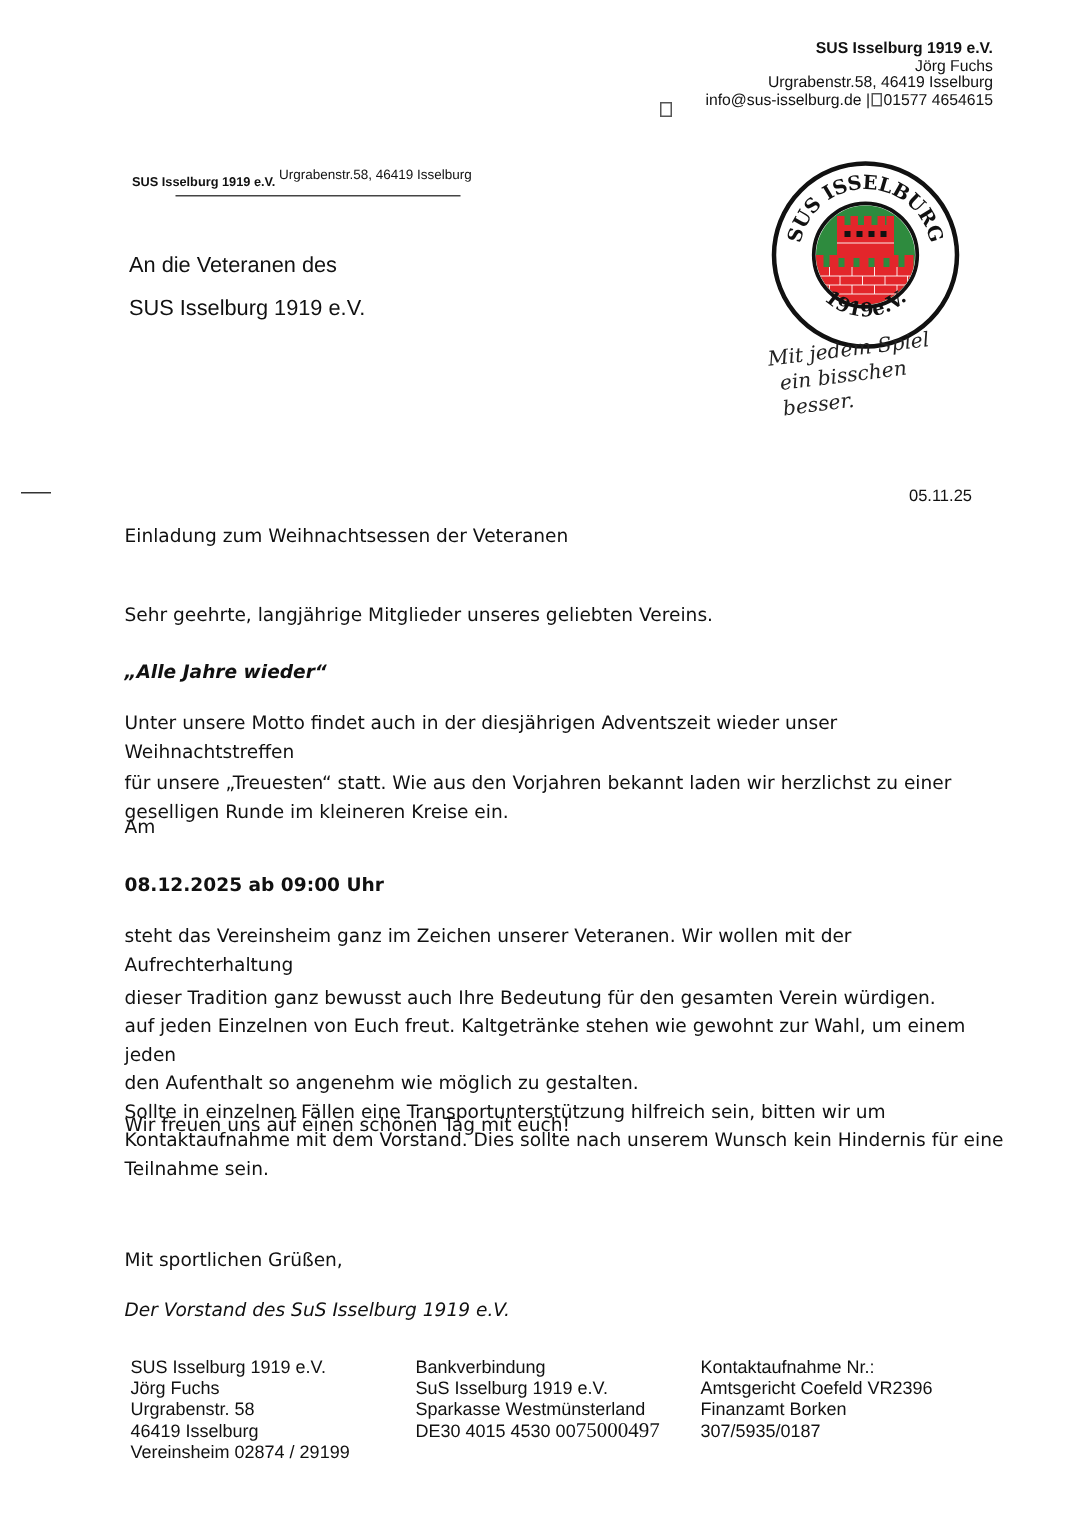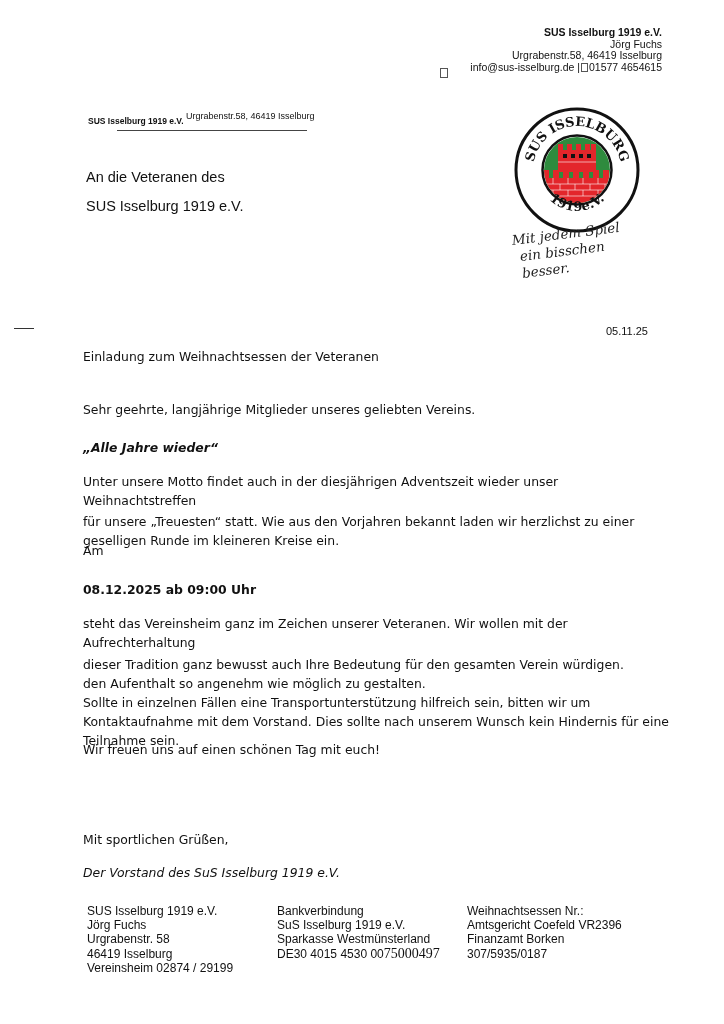--- a/index.html
+++ b/index.html
@@ -154,20 +154,21 @@
 <div class="abs letter body-font para1">
   <div class="l1">Unter unsere Motto findet auch in der diesjährigen Adventszeit wieder unser Weihnachtstreffen</div>
   <div>für unsere „Treuesten“ statt. Wie aus den Vorjahren bekannt laden wir herzlichst zu einer</div>
   <div>geselligen Runde im kleineren Kreise ein.</div>
 </div>
 <div class="abs letter body-font am">Am</div>
 <div class="abs letter body-font when">08.12.2025 ab 09:00 Uhr</div>
 <div class="abs letter body-font para2">
   <div class="l1">steht das Vereinsheim ganz im Zeichen unserer Veteranen. Wir wollen mit der Aufrechterhaltung</div>
   <div>dieser Tradition ganz bewusst auch Ihre Bedeutung für den gesamten Verein würdigen.</div>
+  <div>auf jeden Einzelnen von Euch freut. Kaltgetränke stehen wie gewohnt zur Wahl, um einem jeden</div>
   <div>den Aufenthalt so angenehm wie möglich zu gestalten.</div>
   <div>Sollte in einzelnen Fällen eine Transportunterstützung hilfreich sein, bitten wir um</div>
   <div>Kontaktaufnahme mit dem Vorstand. Dies sollte nach unserem Wunsch kein Hindernis für eine</div>
   <div>Teilnahme sein.</div>
 </div>
 <div class="abs letter body-font thanks">Wir freuen uns auf einen schönen Tag mit euch!</div>
 <div class="abs letter body-font greet">Mit sportlichen Grüßen,</div>
 <div class="abs letter body-font sign">Der Vorstand des SuS Isselburg 1919 e.V.</div>
 
 <div class="abs foot f1 sans">
@@ -177,17 +178,17 @@
   <div>46419 Isselburg</div>
   <div>Vereinsheim 02874 / 29199</div>
 </div>
 <div class="abs foot f2 sans">
   <div>Bankverbindung</div>
   <div>SuS Isselburg 1919 e.V.</div>
   <div>Sparkasse Westmünsterland</div>
   <div><span>DE30 4015 4530 00</span><span class="iban-tail">75000497</span></div>
 </div>
 <div class="abs foot f3 sans">
-  <div>Weihnachtsessen Nr.:</div>
+  <div>Kontaktaufnahme Nr.:</div>
   <div>Amtsgericht Coefeld VR2396</div>
   <div>Finanzamt Borken</div>
   <div>307/5935/0187</div>
 </div>
 
 </body></html>

